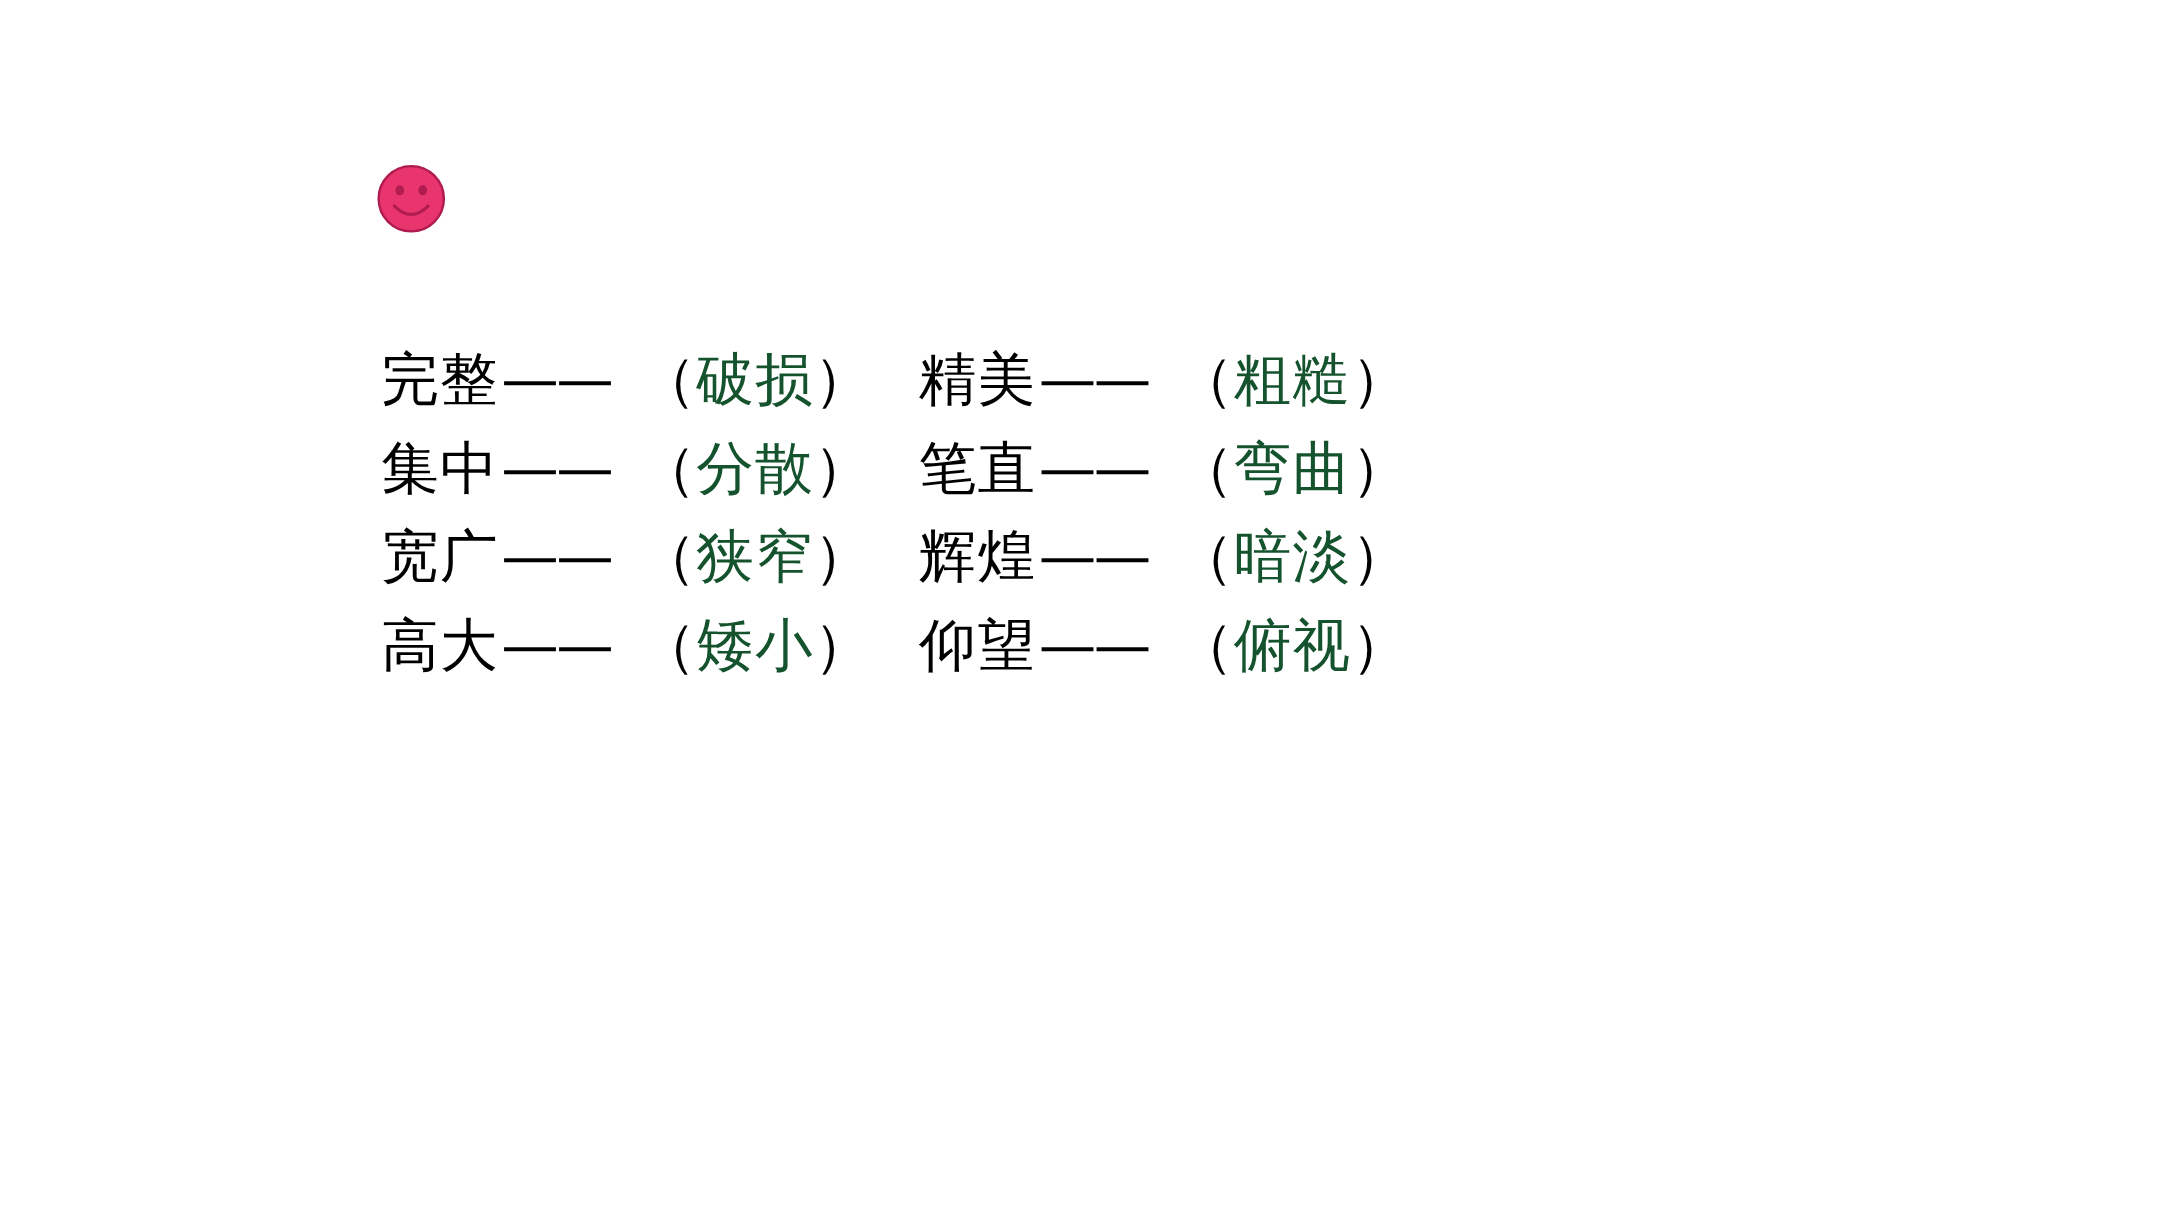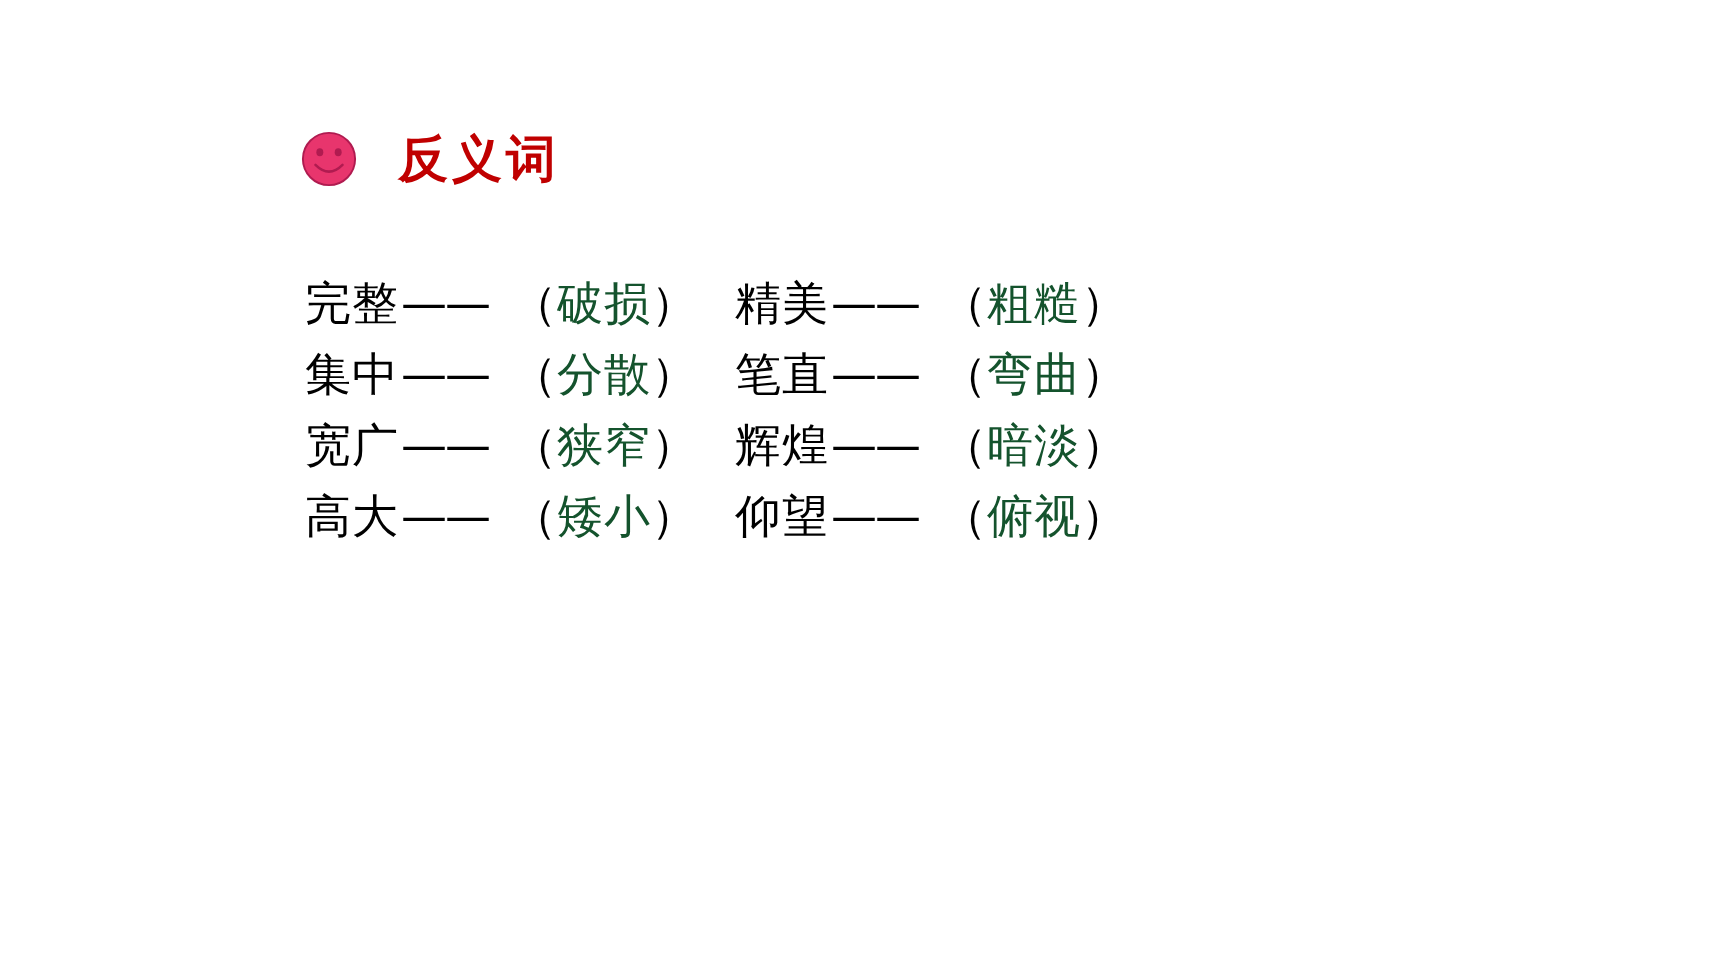--- a/index.html
+++ b/index.html
@@ -101,21 +101,20 @@
 
 <div id="slide-header">
 
   <svg id="smiley-icon" viewBox="0 0 60 60">
     <circle cx="30" cy="30" r="27" fill="#E8356D" stroke="#B01B50" stroke-width="2"></circle>
     <ellipse cx="20.5" cy="23" rx="3.6" ry="4.2" fill="#B01B50"></ellipse>
     <ellipse cx="39.5" cy="23" rx="3.6" ry="4.2" fill="#B01B50"></ellipse>
     <path d="M16 36 Q30 50 44 36" fill="none" stroke="#B01B50" stroke-width="2.6" stroke-linecap="round"></path>
   </svg>
 
-  <div id="section-title">反义词</div>
 </div>
 
 <div id="antonym-grid">
 
   <div class="antonym-row">
     <div class="pair-cell left-col">
       <span class="term">完整</span>
       <span class="dash">——</span>
       <span class="gap"></span>
       <span class="paren">（</span>

